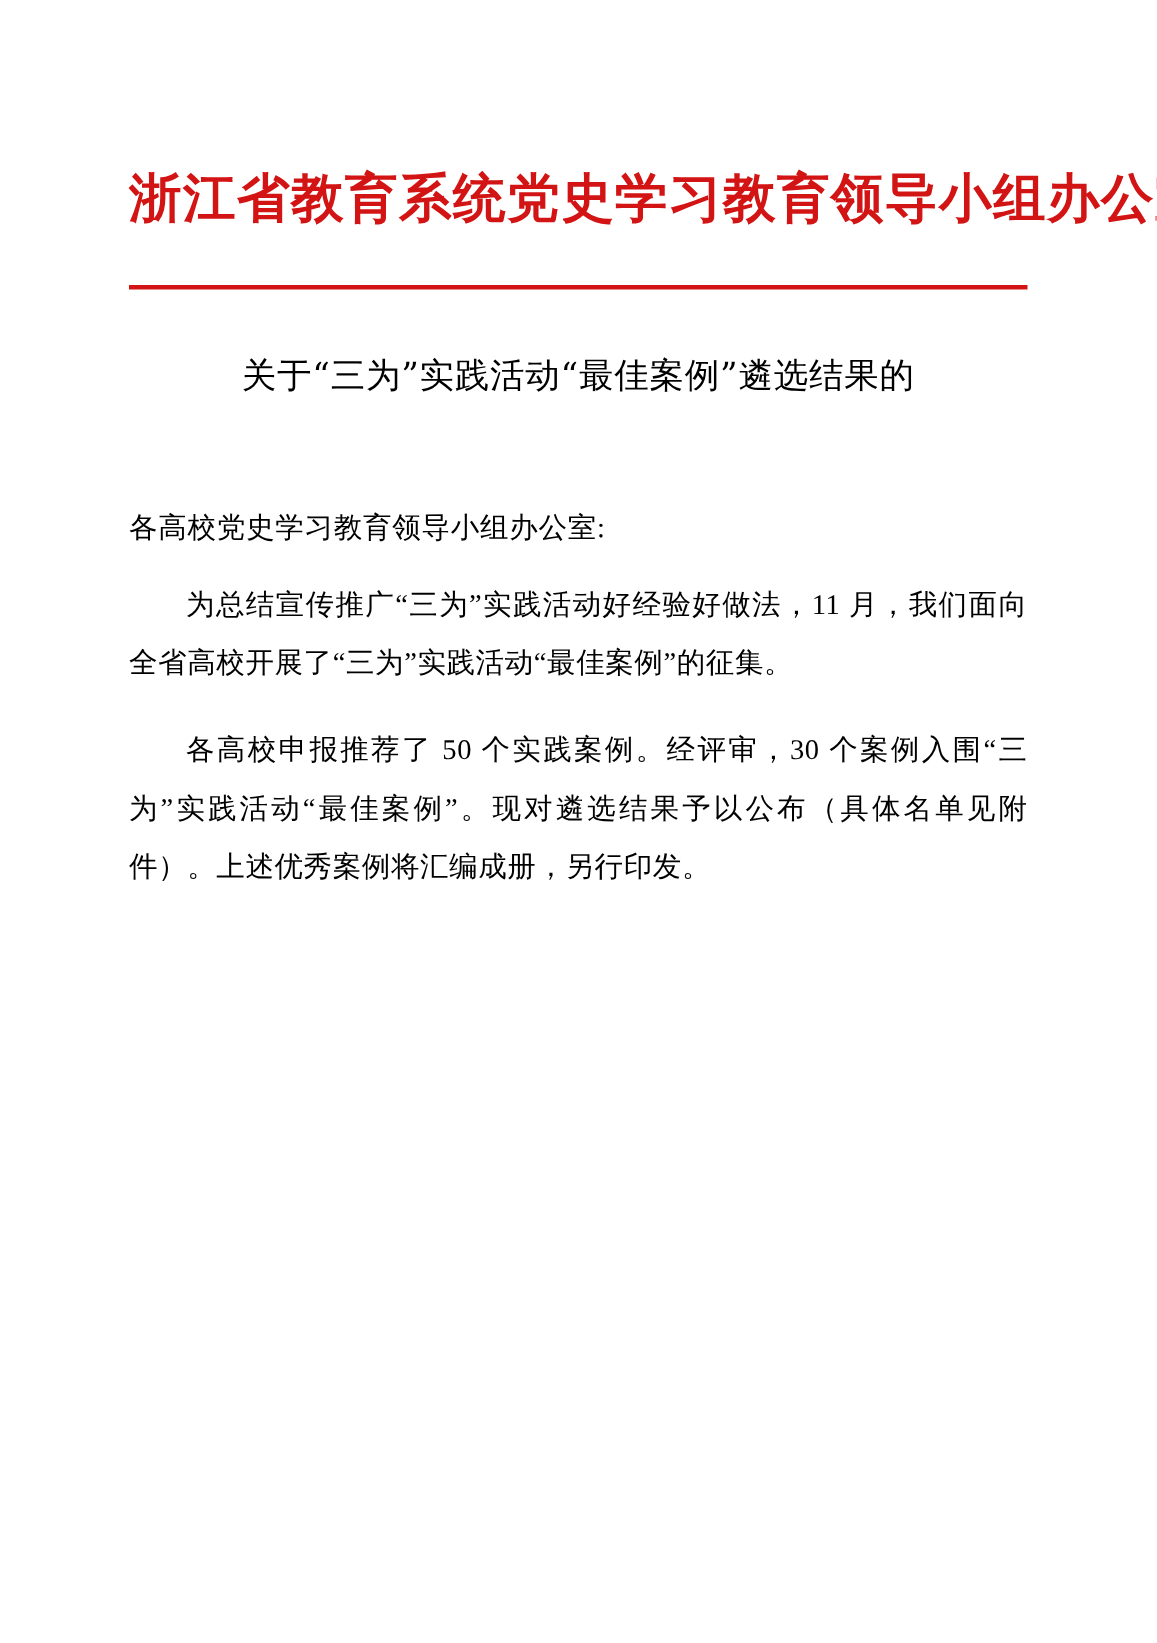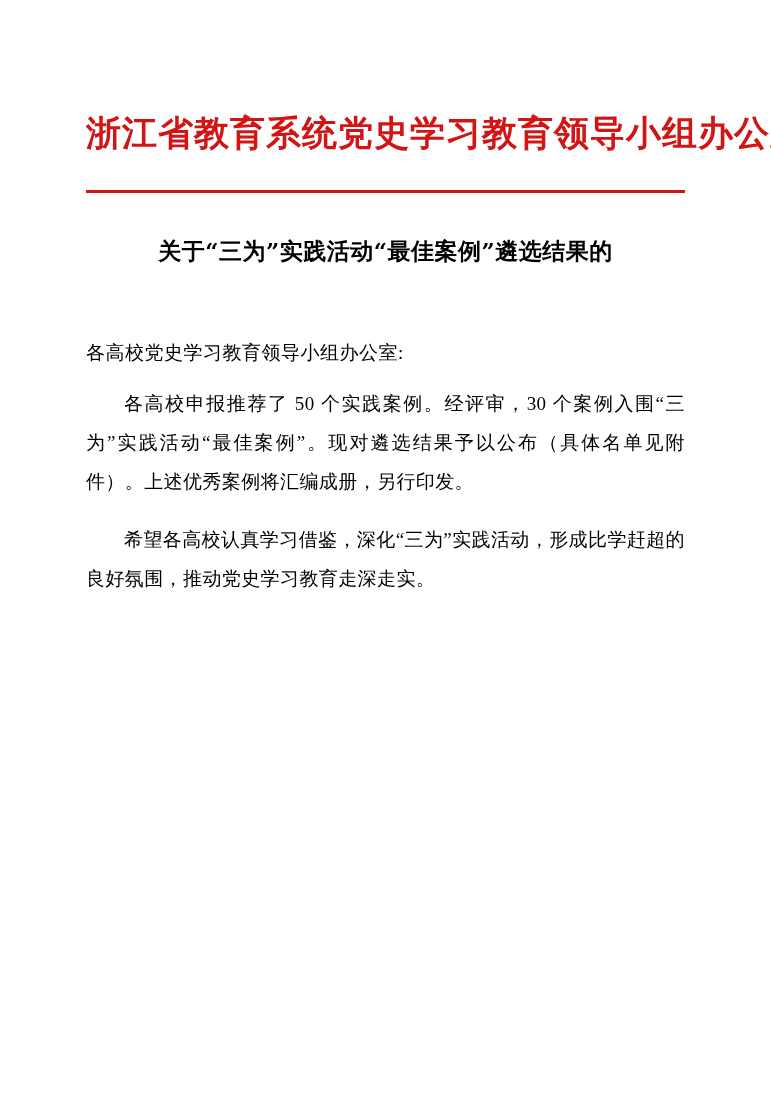--- a/index.html
+++ b/index.html
@@ -36,21 +36,21 @@
   .red-rule {
     margin-top: 36px;
     height: 3px;
     background: #d31414;
     width: 100%;
   }
   .doc-title {
     margin-top: 38px;
     text-align: center;
     font-family: "DejaVu Serif", "Liberation Serif", serif;
-    font-weight: bold;
+    font-weight: normal;
     font-size: 23px;
     line-height: 1.75;
     letter-spacing: 0.5px;
   }
   .doc-title .line2 {
     display: block;
   }
   .salutation {
     margin-top: 64px;
     font-size: 19px;
@@ -90,19 +90,19 @@
   <div class="letterhead">浙江省教育系统党史学习教育领导小组办公室</div>
 
   <div class="red-rule"></div>
 
   <div class="doc-title">
     <span class="line1">关于“三为”实践活动“最佳案例”遴选结果的</span>
   </div>
 
   <div class="salutation">各高校党史学习教育领导小组办公室:</div>
 
+  <p class="body-par">为总结宣传推广“三为”实践活动好经验好做法，11 月，我们面向全省高校开展了“三为”实践活动“最佳案例”的征集。</p>
 
   <p class="body-par">各高校申报推荐了 50 个实践案例。经评审，30 个案例入围“三为”实践活动“最佳案例”。现对遴选结果予以公布（具体名单见附件）。上述优秀案例将汇编成册，另行印发。</p>
 
-  <p class="body-par">希望各高校认真学习借鉴，深化“三为”实践活动，形成比学赶超的良好氛围，推动党史学习教育走深走实。</p>
 
 
 </div>
 
 </body></html>

